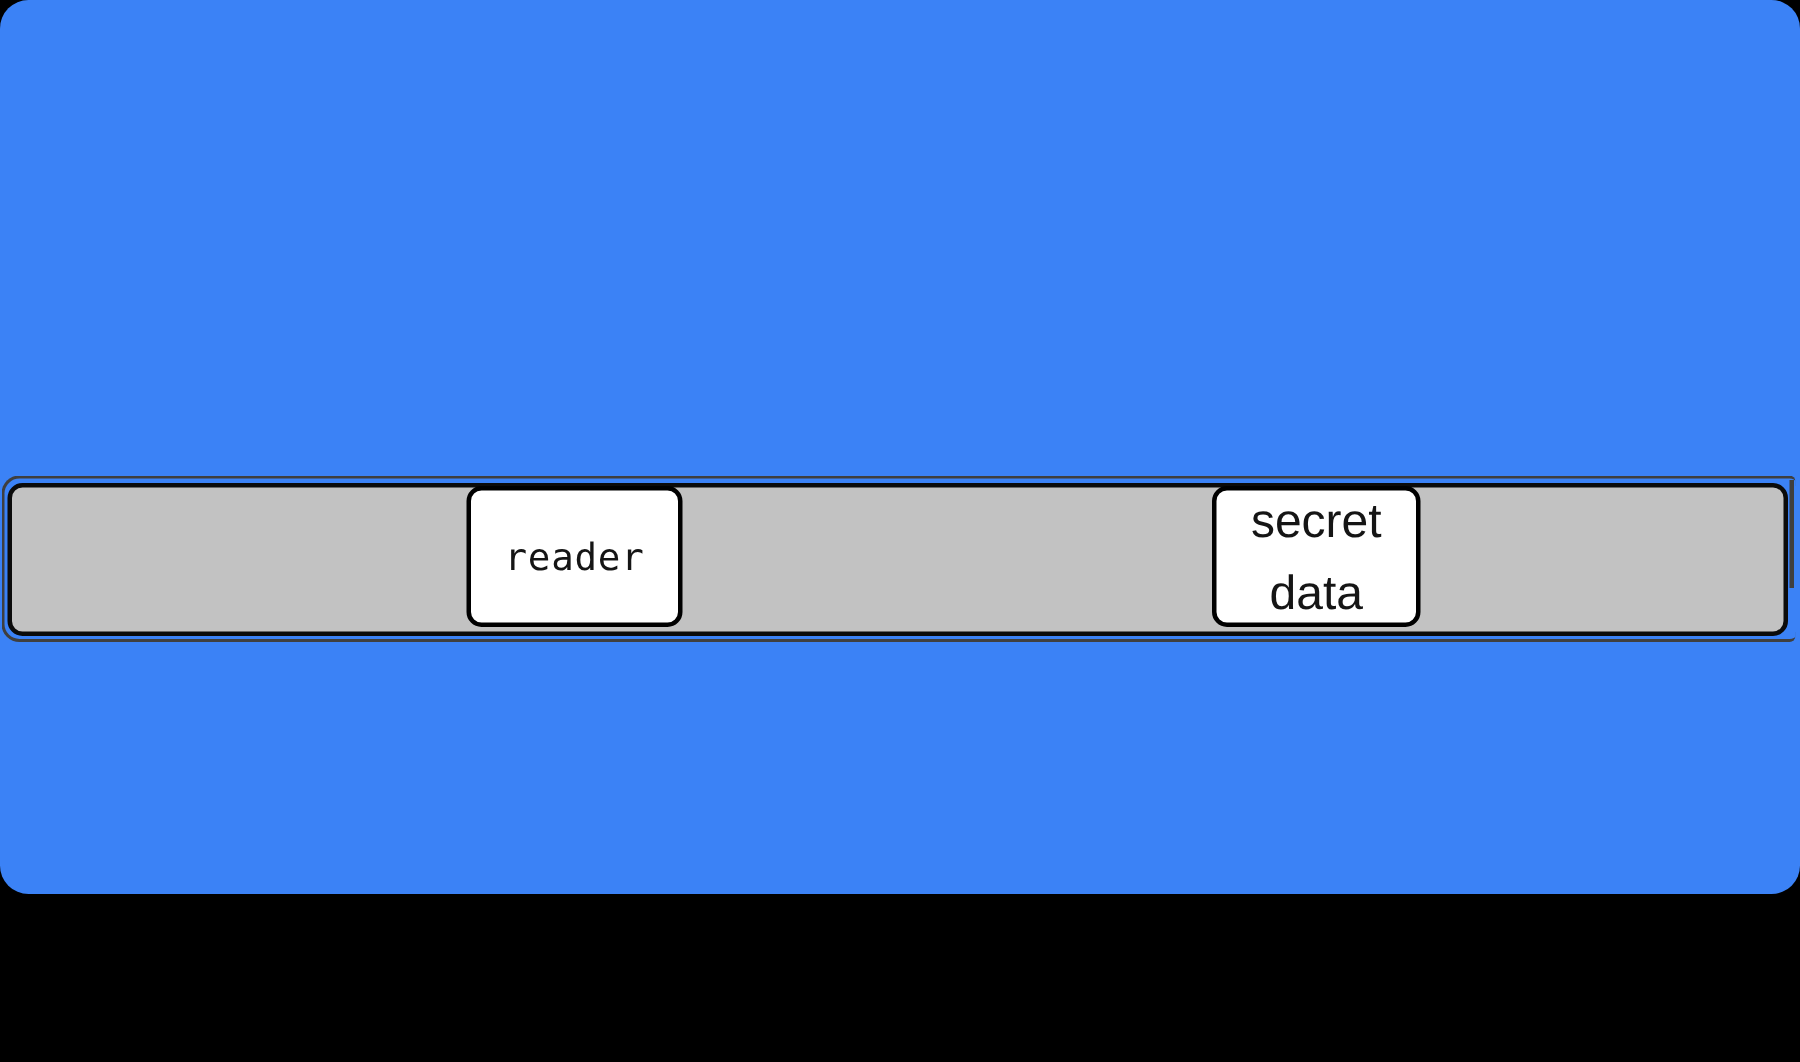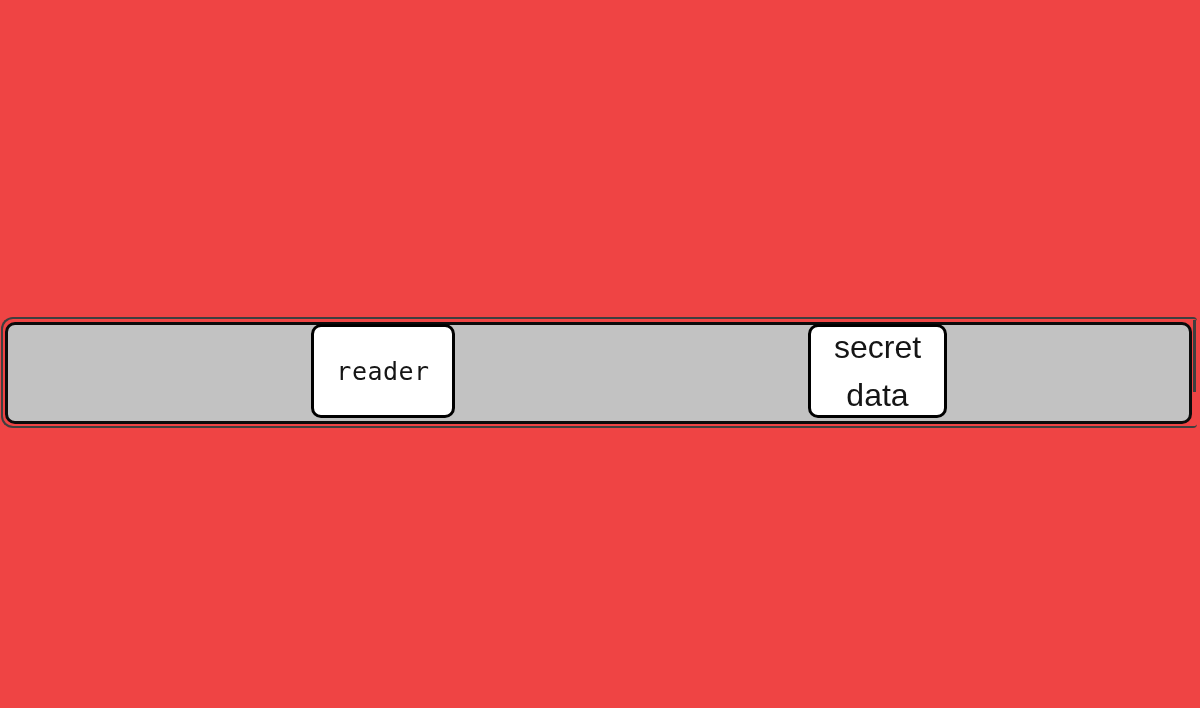--- a/index.html
+++ b/index.html
@@ -3,24 +3,25 @@
 <meta charset="utf-8">
 <style>
   html, body {
     margin: 0;
     padding: 0;
     background: #000;
   }
   .canvas {
     position: relative;
     width: 1200px;
-    height: 708px;
-    background: #ef4444;
+    height: 596px;
+    background: #3b82f6;
     overflow: hidden;
     font-family: "Liberation Sans", sans-serif;
+    border-radius: 19px;
   }
   
   .strip-outline {
     position: absolute;
     left: 1px;
     top: 317px;
     width: 1196px;
     height: 111px;
     box-sizing: border-box;
     border: 2px solid #3f3f3f;

